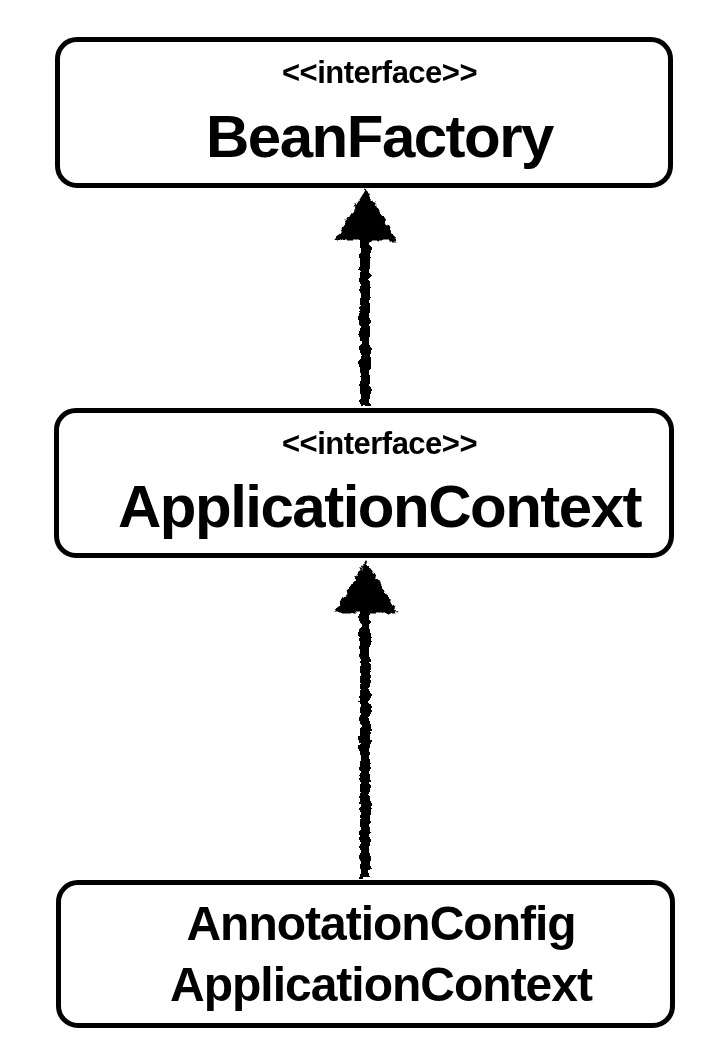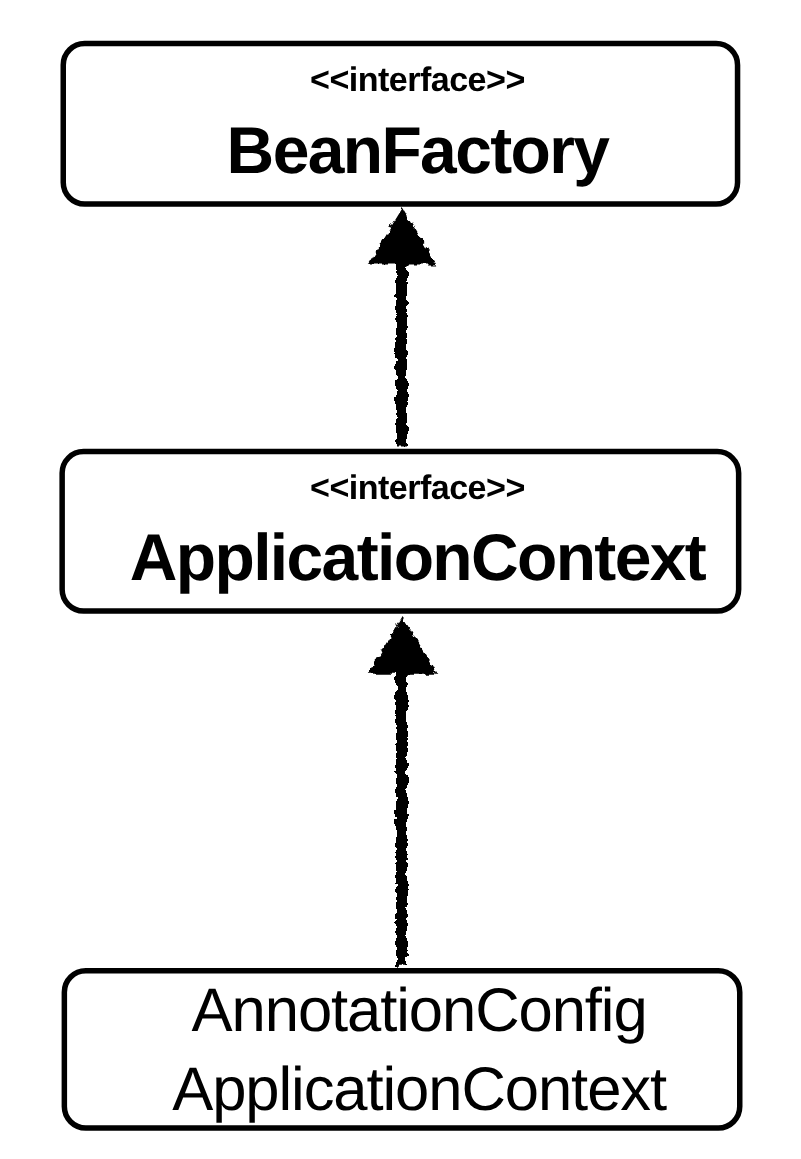--- a/index.html
+++ b/index.html
@@ -50,22 +50,22 @@
   }
   .class-name {
     font-size: 60px;
     font-weight: 700;
     line-height: 1.12;
     letter-spacing: -1.5px;
     white-space: nowrap;
     margin-top: 12px;
   }
   .class-name-small {
-    font-size: 56px;
-    font-weight: 400;
+    font-size: 48px;
+    font-weight: 700;
     line-height: 1.28;
     letter-spacing: -1px;
     white-space: nowrap;
   }
   .arrow-layer {
     position: absolute;
     left: 0; top: 0;
     width: 728px;
     height: 1054px;
     pointer-events: none;

